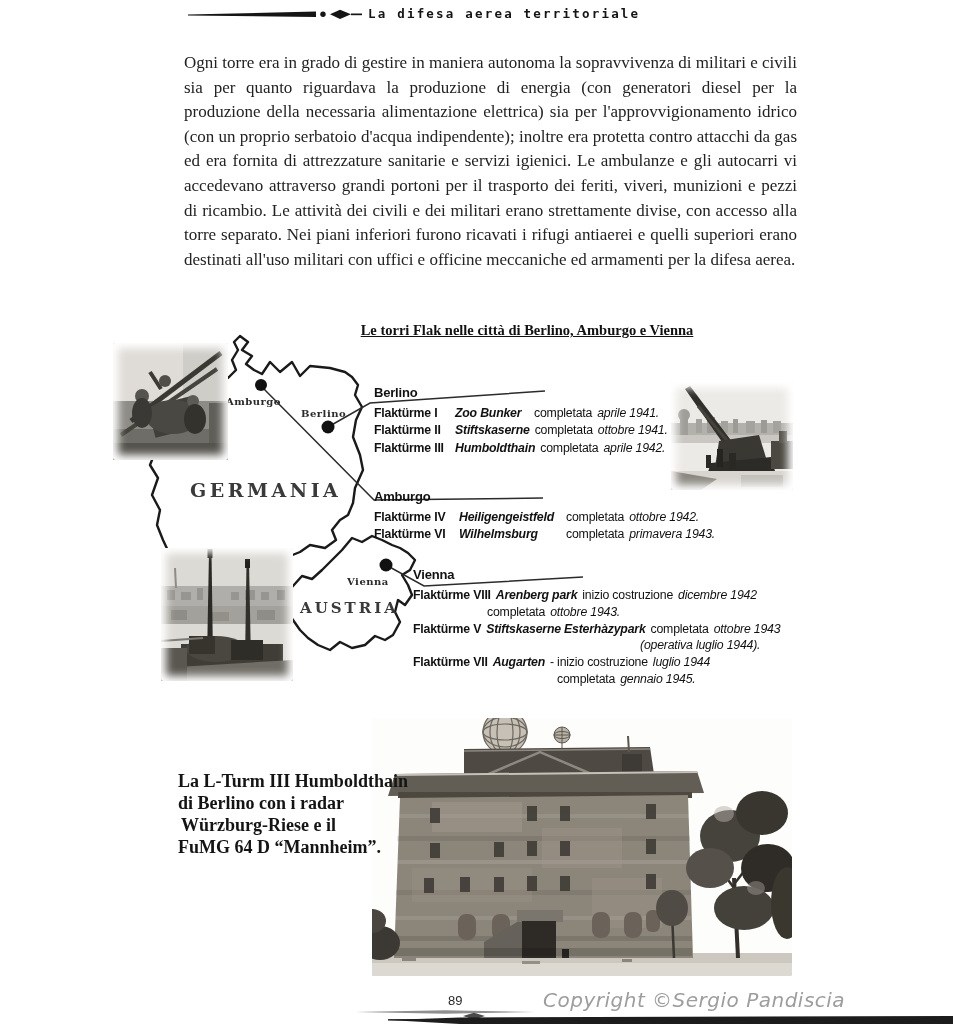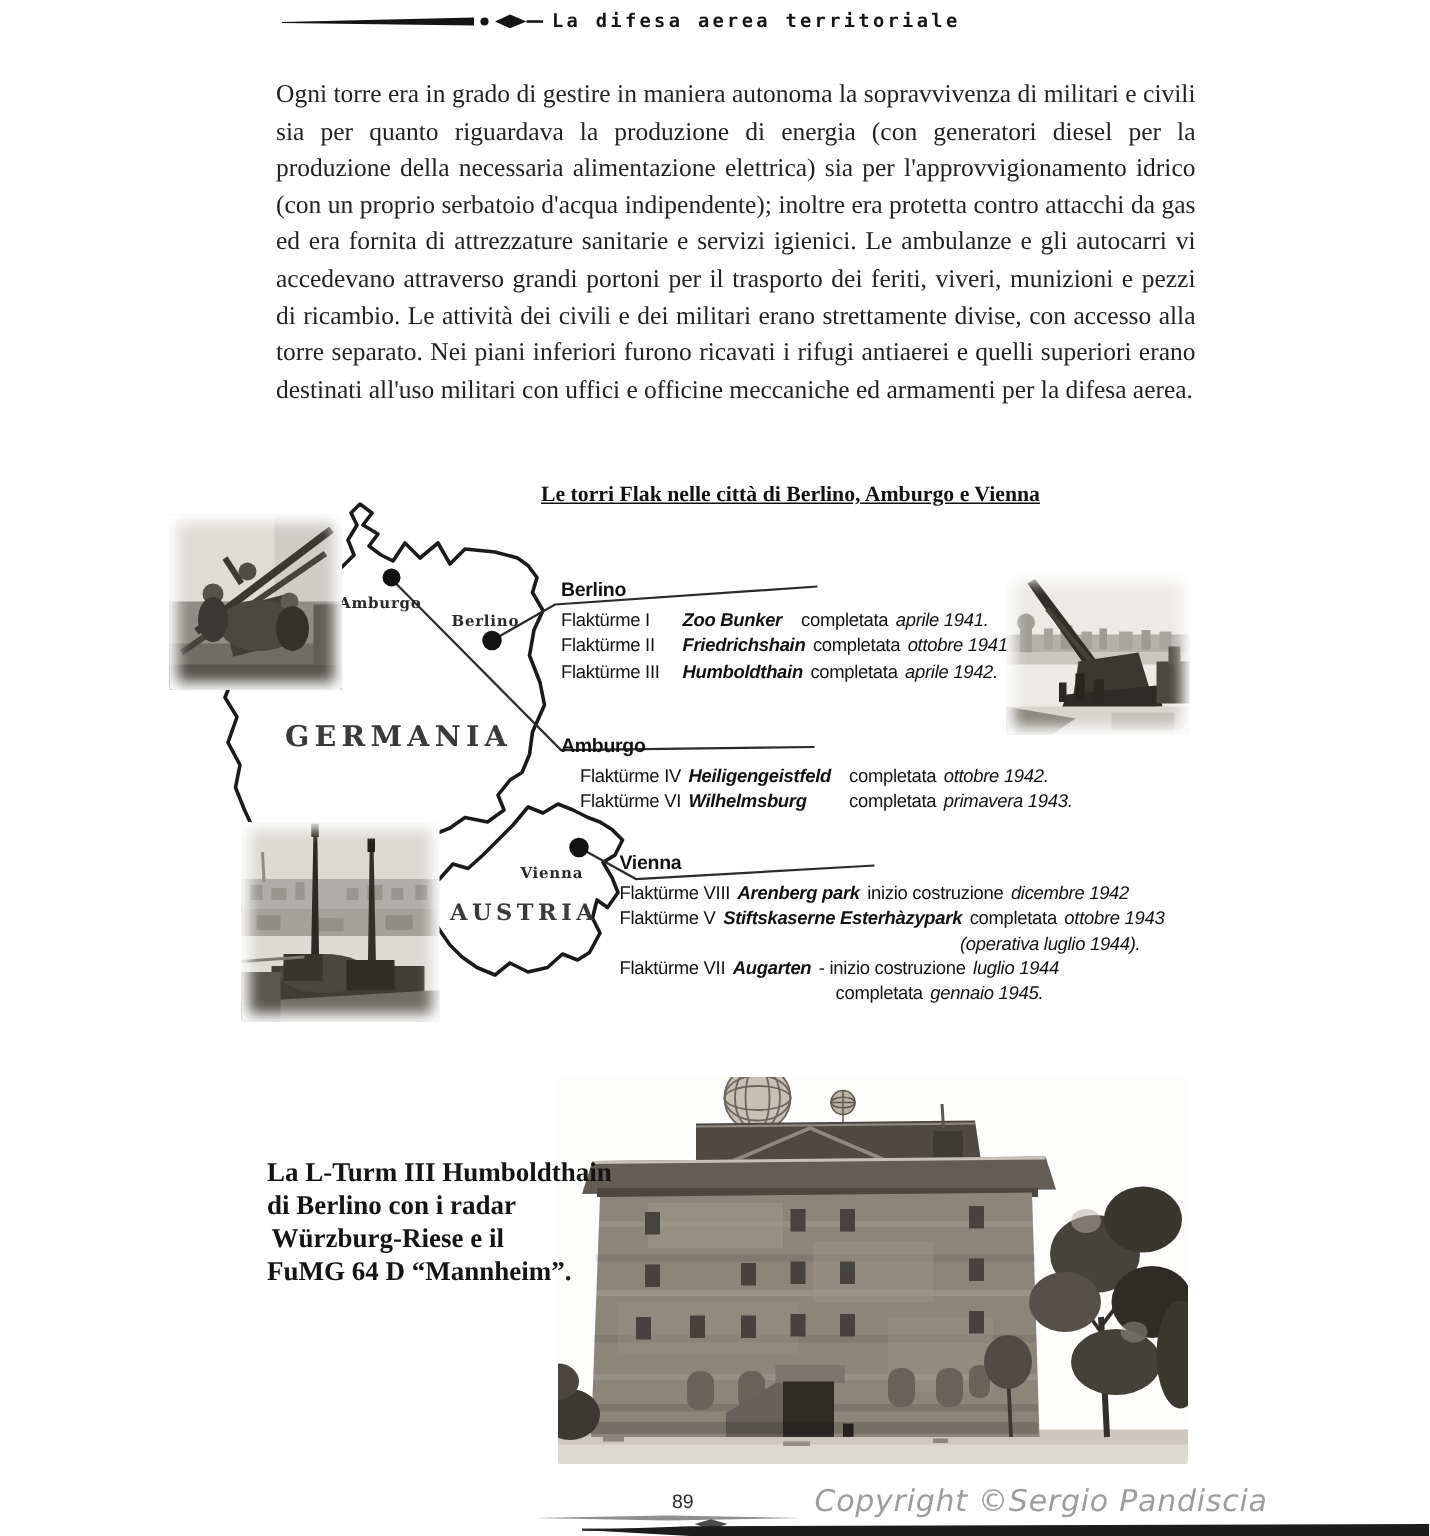--- a/index.html
+++ b/index.html
@@ -21,25 +21,25 @@
     font-family:Liberation Serif, serif;font-weight:bold;font-size:14.5px;
     text-decoration:underline;color:#111;}
   .map-svg{position:absolute;left:100px;top:325px;}
 
   .flak-sec{position:absolute;font-family:"Liberation Sans",sans-serif;color:#111;
     font-size:12.3px;letter-spacing:-0.2px;white-space:nowrap;}
   .sec-head{font-weight:bold;font-size:13px;margin-bottom:5px;}
   .flak-row{line-height:17.3px;}
   .sec-2 .flak-row{line-height:16.8px;}
   .seg{margin-right:5px;display:inline-block;}
-  .seg-b{font-weight:normal;}
+  .seg-b{font-weight:bold;}
   .seg-bi{font-weight:bold;font-style:italic;}
   .seg-i{font-style:italic;}
   .sec-0 .seg-b{min-width:76px;}  .sec-0 .seg-bi{min-width:74px;}
-  .sec-1 .seg-b{min-width:80px;text-align:right;}  .sec-1 .seg-bi{min-width:102px;font-style:italic;}
+  .sec-1 .seg-b{min-width:80px;}  .sec-1 .seg-bi{min-width:102px;font-style:italic;}
 
   
   .photo{position:absolute;overflow:hidden;border-radius:2px;}
   .photo .vig{position:absolute;left:0;top:0;right:0;bottom:0;
     box-shadow:inset 0 0 9px 5px #ffffff;pointer-events:none;}
 
   
   .caption{position:absolute;left:178px;top:770px;
     font-family:"Liberation Serif",serif;font-weight:bold;font-size:18px;
     line-height:22px;color:#141414;}
@@ -90,35 +90,36 @@
       <text x="247" y="260" font-size="10" font-weight="bold" letter-spacing="0.5">Vienna</text>
       <text x="90" y="172" font-size="19" font-weight="bold" letter-spacing="3.5" fill="#3a3a3a">GERMANIA</text>
       <text x="200" y="288" font-size="15" font-weight="bold" letter-spacing="3" fill="#3a3a3a">AUSTRIA</text>
     </g>
   </svg>
 
   <div class="flak-sec sec-0" style="left:374px;top:385px">
     <div class="sec-head">Berlino</div>
     <div>
         <div class="flak-row"><span class="seg seg-b">Flaktürme I</span><span class="seg seg-bi">Zoo Bunker</span><span class="seg seg-r">completata</span><span class="seg seg-i">aprile 1941.</span></div>
-        <div class="flak-row"><span class="seg seg-b">Flaktürme II</span><span class="seg seg-bi">Friedrichshain</span><span class="seg seg-r">completata</span><span class="seg seg-i">ottobre 1941.</span></div>
+        <div class="flak-row"><span class="seg seg-b">Flaktürme II</span><span class="seg seg-bi">Stiftskaserne</span><span class="seg seg-r">completata</span><span class="seg seg-i">ottobre 1941.</span></div>
         <div class="flak-row"><span class="seg seg-b">Flaktürme III</span><span class="seg seg-bi">Humboldthain</span><span class="seg seg-r">completata</span><span class="seg seg-i">aprile 1942.</span></div>
       </div>
   </div>
   <div class="flak-sec sec-1" style="left:374px;top:489px">
     <div class="sec-head">Amburgo</div>
     <div>
         <div class="flak-row"><span class="seg seg-b">Flaktürme IV</span><span class="seg seg-bi">Heiligengeistfeld</span><span class="seg seg-r">completata</span><span class="seg seg-i">ottobre 1942.</span></div>
         <div class="flak-row"><span class="seg seg-b">Flaktürme VI</span><span class="seg seg-bi">Wilhelmsburg</span><span class="seg seg-r">completata</span><span class="seg seg-i">primavera 1943.</span></div>
       </div>
   </div>
   <div class="flak-sec sec-2" style="left:413px;top:567px">
     <div class="sec-head">Vienna</div>
     <div>
         <div class="flak-row"><span class="seg seg-b">Flaktürme VIII</span><span class="seg seg-bi">Arenberg park</span><span class="seg seg-r">inizio costruzione</span><span class="seg seg-i">dicembre 1942</span></div>
+        <div class="flak-row" style="padding-left: 74px;"><span class="seg seg-r">completata</span><span class="seg seg-i">ottobre 1943.</span></div>
         <div class="flak-row"><span class="seg seg-b">Flaktürme V</span><span class="seg seg-bi">Stiftskaserne Esterhàzypark</span><span class="seg seg-r">completata</span><span class="seg seg-i">ottobre 1943</span></div>
         <div class="flak-row" style="padding-left: 227px;"><span class="seg seg-i">(operativa luglio 1944).</span></div>
         <div class="flak-row"><span class="seg seg-b">Flaktürme VII</span><span class="seg seg-bi">Augarten</span><span class="seg seg-r">- inizio costruzione</span><span class="seg seg-i">luglio 1944</span></div>
         <div class="flak-row" style="padding-left: 144px;"><span class="seg seg-r">completata</span><span class="seg seg-i">gennaio 1945.</span></div>
       </div>
   </div>
 
   <div class="photo" style="left:113px;top:343px;width:115px;height:117px">
     <svg width="115" height="117" viewBox="0 0 115 117">
       <rect width="115" height="117" fill="#cfcdc8"></rect>

